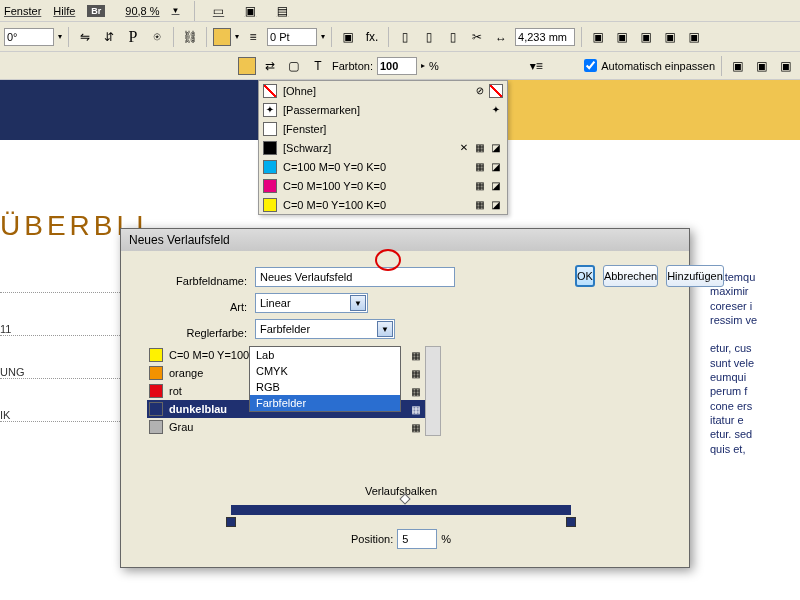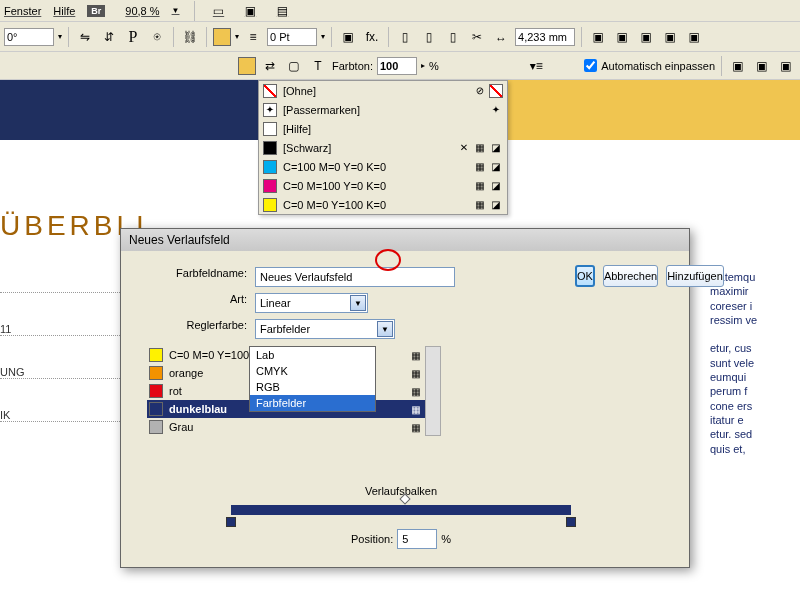--- a/index.html
+++ b/index.html
@@ -28,27 +28,27 @@
 .doc-text2 { position: absolute; right: 100px; top: 190px; width: 60px; font-size: 11px; color: #1a2a6a; line-height: 1.3; }
 .swatch-panel { position: absolute; top: 80px; left: 258px; width: 250px; background: #ece9d8; border: 1px solid #999; box-shadow: 2px 2px 4px rgba(0,0,0,.2); }
 .swatch-row { height: 19px; display: flex; align-items: center; padding: 0 4px; gap: 6px; }
 .sw-chip { width: 14px; height: 14px; border: 1px solid #666; flex-shrink: 0; }
 .sw-name { flex: 1; }
 .sw-icons { display: flex; gap: 2px; }
 .sw-ico { width: 14px; height: 14px; display: inline-flex; align-items: center; justify-content: center; font-size: 10px; }
 .dialog { position: absolute; top: 228px; left: 120px; width: 570px; height: 340px; background: #ece9d8; border: 1px solid #666; box-shadow: 3px 3px 10px rgba(0,0,0,.4); }
 .dlg-title { height: 22px; background: linear-gradient(#dcdcdc,#c8c8c8); display: flex; align-items: center; padding: 0 8px; font-size: 12px; }
 .dlg-body { padding: 16px 14px; position: relative; height: calc(100% - 22px); }
-.dlg-row { display: flex; align-items: flex-start; margin-bottom: 6px; }
+.dlg-row { display: flex; align-items: flex-end; margin-bottom: 6px; }
 .dlg-label { width: 120px; text-align: right; padding-right: 8px; }
 .dlg-input { height: 20px; border: 1px solid #7a9ac0; background: #fff; padding: 0 4px; }
 .dlg-combo { position: relative; }
 .dlg-combo .arrow { position: absolute; right: 2px; top: 2px; width: 16px; height: 16px; background: linear-gradient(#e8f0fb,#bdd4f0); border: 1px solid #5a7aa8; display: flex; align-items: center; justify-content: center; font-size: 8px; }
 .circle-highlight { position: absolute; width: 26px; height: 22px; border: 2px solid #d00; border-radius: 50%; pointer-events: none; }
-.dlg-dropdown { position: absolute; top: 95px; left: 128px; width: 127px; background: #fff; border: 1px solid #666; z-index: 10; }
+.dlg-dropdown { position: absolute; top: 95px; left: 128px; width: 152px; background: #fff; border: 1px solid #666; z-index: 10; }
 .dlg-dropdown div { padding: 2px 6px; }
 .dlg-dropdown .sel { background: #2a6ed0; color: #fff; }
 .swatch-list { position: absolute; top: 95px; left: 26px; width: 294px; }
 .sl-row { height: 18px; display: flex; align-items: center; gap: 6px; padding: 0 2px; }
 .sl-row.sel { background: #1f3070; color: #fff; }
 .sl-chip { width: 14px; height: 14px; border: 1px solid #666; flex-shrink: 0; }
 .sl-icons { margin-left: auto; display: flex; gap: 2px; }
 .sl-scroll { position: absolute; right: 0; top: 0; width: 16px; height: 90px; background: #e0e0e0; border: 1px solid #aaa; }
 .dlg-buttons { position: absolute; top: 14px; right: 14px; width: 100px; display: flex; flex-direction: row; gap: 8px; }
 .dlg-btn { height: 22px; border: 1px solid #7a9ac0; border-radius: 3px; background: linear-gradient(#fff,#e2ecf8); display: flex; align-items: center; justify-content: center; }
@@ -190,21 +190,21 @@
     </div>
   <div class="swatch-row">
       <span class="sw-chip reg-chip"></span>
       <span class="sw-name">[Passermarken]</span>
       <span class="sw-icons">
         <span class="sw-ico">✦</span>
       </span>
     </div>
   <div class="swatch-row">
       <span class="sw-chip" style="background:#fff"></span>
-      <span class="sw-name">[Hilfe]</span>
+      <span class="sw-name">[Fenster]</span>
     </div>
   <div class="swatch-row">
       <span class="sw-chip" style="background:#000"></span>
       <span class="sw-name">[Schwarz]</span>
       <span class="sw-icons">
         <span class="sw-ico">✕</span>
         <span class="sw-ico">▦</span>
         <span class="sw-ico">◪</span>
       </span>
     </div>

